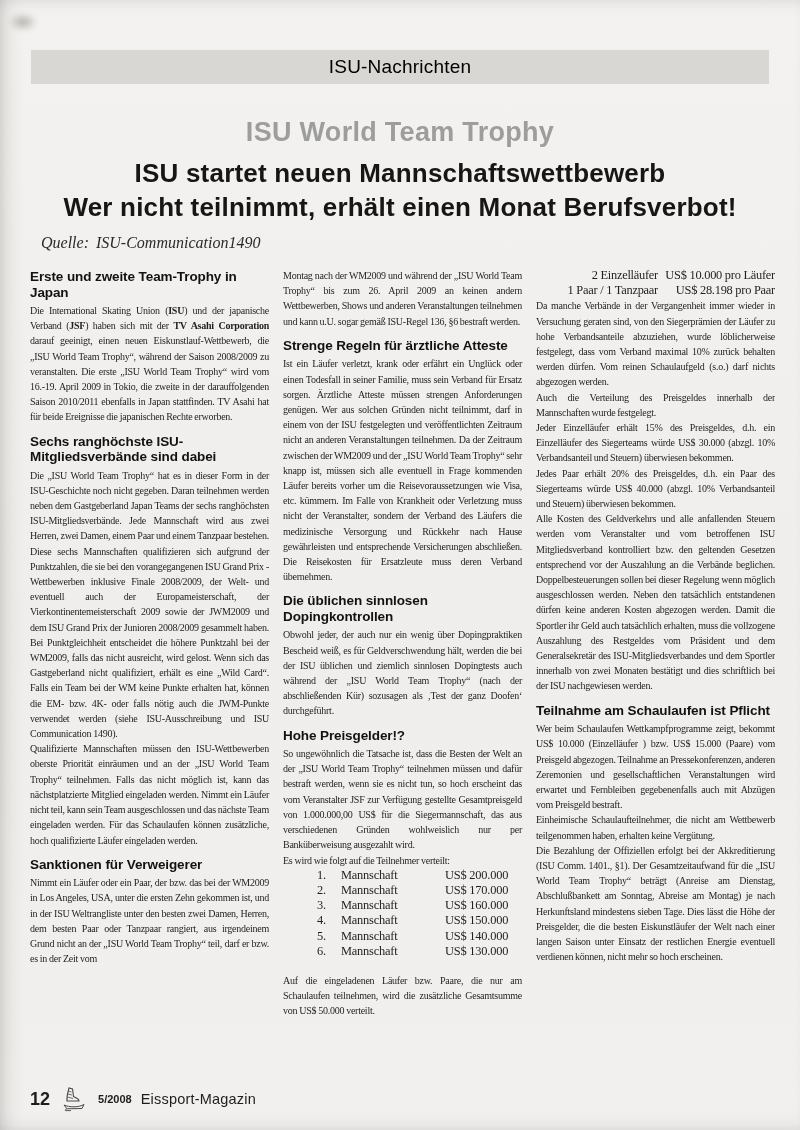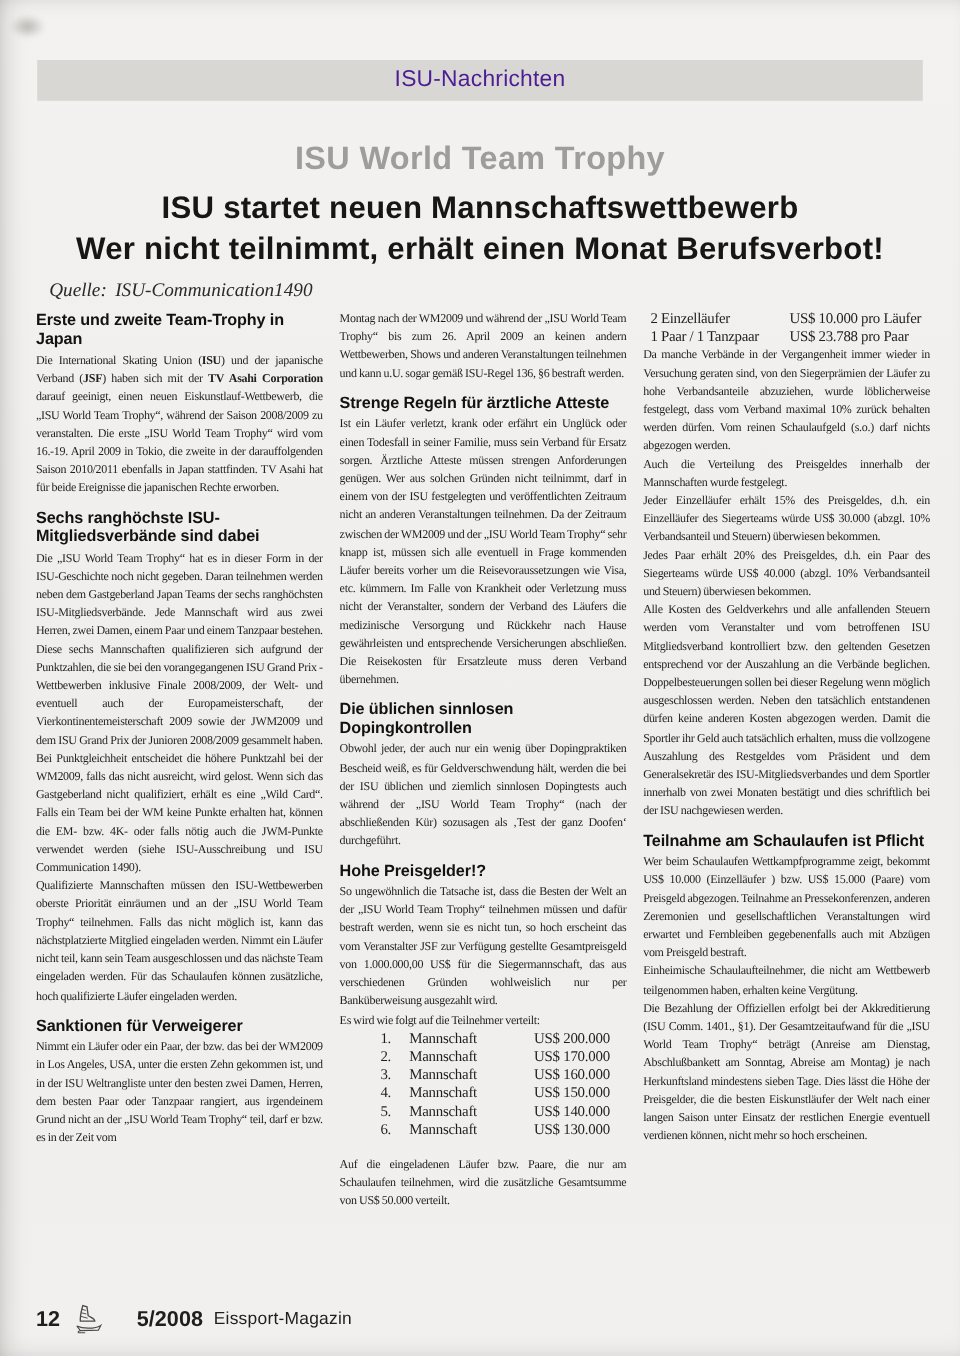--- a/index.html
+++ b/index.html
@@ -16,73 +16,73 @@
     box-shadow:inset 16px 0 26px -20px rgba(40,40,35,.35), inset 0 -12px 28px -24px rgba(40,40,35,.3), inset 0 14px 24px -22px rgba(40,40,35,.22);
   }
   .smudge{position:absolute;left:8px;top:12px;width:30px;height:20px;
     background:radial-gradient(ellipse at center,rgba(70,70,62,.35),transparent 70%);
     filter:blur(2px);}
   .rubric-bar{
     position:absolute;left:31px;top:50px;width:738px;height:34px;
     background:#d8d7d4;
     display:flex;align-items:center;justify-content:center;
     font-family:"Liberation Sans",sans-serif;
-    font-size:19px;color:#4c1d95;letter-spacing:.2px;
+    font-size:19px;color:#000000;letter-spacing:.2px;
   }
   .kicker{
     position:absolute;left:0;top:116px;width:100%;margin:0;
     text-align:center;font-family:"Liberation Sans",sans-serif;
     font-weight:700;font-size:27px;line-height:32px;color:#9d9d9d;letter-spacing:.3px;
   }
   .headline{
     position:absolute;left:0;width:100%;margin:0;
     text-align:center;font-family:"Liberation Sans",sans-serif;
     font-weight:700;font-size:26px;line-height:31px;color:#161616;letter-spacing:.2px;
   }
   .headline.l1{top:158px;}
   .headline.l2{top:192px;}
   .source{
     position:absolute;left:0;top:234px;width:100%;margin:0;
     text-align:left;font-style:italic;font-size:16px;color:#2a2a2a;padding-left:41px;
   }
   .source .gap{display:inline-block;width:7px;}
   .columns{
-    position:absolute;left:30px;top:258px;width:745px;height:818px;
+    position:absolute;left:30px;top:268px;width:745px;height:818px;
     display:flex;gap:14px;overflow:hidden;
   }
   .col{flex:1 1 0;min-width:0;color:#1f1f1f;}
   .col h3{
     font-family:"Liberation Sans",sans-serif;
     font-size:13.5px;line-height:15.5px;letter-spacing:-.1px;
     margin:9px 0 3px 0;color:#121212;
   }
   .col h3:first-child{margin-top:1px;}
   .col p{
     margin:0;font-size:10px;line-height:15.2px;
     letter-spacing:-.25px;word-spacing:-.3px;
     text-align:justify;
   }
   .col p .b{font-weight:700;}
   .prize-list{font-size:12.4px;line-height:15.2px;letter-spacing:-.2px;padding-left:34px;}
   .prize-row{display:flex;}
   .prize-row .pc0{width:24px;}
   .prize-row .pc1{width:104px;}
   .prize-row .pc2{flex:1;}
-  .pay-table{font-size:12.4px;line-height:15.2px;letter-spacing:-.25px;padding-left:6px;}
+  .pay-table{font-size:12.4px;line-height:15.2px;letter-spacing:-.25px;padding-left:6px;text-align:right;}
   .pay-row{display:flex;}
   .pay-row .pc0{width:116px;}
   .pay-row .pc1{flex:1;}
   .footer{
     position:absolute;left:30px;top:1086px;height:26px;
     display:flex;align-items:center;gap:9px;
     font-family:"Liberation Sans",sans-serif;color:#1e1e1e;text-align:right;
   }
   .footer .page-num{font-weight:700;font-size:18px;}
   .footer .skate{display:inline-flex;width:30px;height:26px;}
-  .footer .issue{font-weight:700;font-size:18px;margin-left:16px;}
+  .footer .issue{font-weight:700;font-size:11px;margin-left:0;}
   .footer .mag{font-size:14.5px;letter-spacing:.2px;}
 </style>
 </head>
 <body>
 
 <div class="page">
   <div class="smudge"></div>
 
   <div class="rubric-bar">
     <span>ISU-Nachrichten</span>
@@ -148,21 +148,21 @@
         <p style="margin-top: 14px;">Auf die eingeladenen Läufer bzw. Paare, die nur am Schaulaufen teilnehmen, wird die zusätzliche Gesamtsumme von US$ 50.000 verteilt.</p>
       </div>
       <div class="col">
         <div class="pay-table">
           <div class="pay-row">
             <span class="pc0">2 Einzelläufer</span>
             <span class="pc1">US$ 10.000 pro Läufer</span>
           </div>
           <div class="pay-row">
             <span class="pc0">1 Paar / 1 Tanzpaar</span>
-            <span class="pc1">US$ 23.788 pro Paar</span>
+            <span class="pc1">US$ 28.198 pro Paar</span>
           </div>
         </div>
         <p>Da manche Verbände in der Vergangenheit immer wieder in Versuchung geraten sind, von den Siegerprämien der Läufer zu hohe Verbandsanteile abzuziehen, wurde löblicherweise festgelegt, dass vom Verband maximal 10% zurück behalten werden dürfen. Vom reinen Schaulaufgeld (s.o.) darf nichts abgezogen werden.</p>
         <p>Auch die Verteilung des Preisgeldes innerhalb der Mannschaften wurde festgelegt.</p>
         <p>Jeder Einzelläufer erhält 15% des Preisgeldes, d.h. ein Einzelläufer des Siegerteams würde US$ 30.000 (abzgl. 10% Verbandsanteil und Steuern) überwiesen bekommen.</p>
         <p>Jedes Paar erhält 20% des Preisgeldes, d.h. ein Paar des Siegerteams würde US$ 40.000 (abzgl. 10% Verbandsanteil und Steuern) überwiesen bekommen.</p>
         <p>Alle Kosten des Geldverkehrs und alle anfallenden Steuern werden vom Veranstalter und vom betroffenen ISU Mitgliedsverband kontrolliert bzw. den geltenden Gesetzen entsprechend vor der Auszahlung an die Verbände beglichen. Doppelbesteuerungen sollen bei dieser Regelung wenn möglich ausgeschlossen werden. Neben den tatsächlich entstandenen dürfen keine anderen Kosten abgezogen werden. Damit die Sportler ihr Geld auch tatsächlich erhalten, muss die vollzogene Auszahlung des Restgeldes vom Präsident und dem Generalsekretär des ISU-Mitgliedsverbandes und dem Sportler innerhalb von zwei Monaten bestätigt und dies schriftlich bei der ISU nachgewiesen werden.</p>
         <h3>Teilnahme am Schaulaufen ist Pflicht</h3>
         <p>Wer beim Schaulaufen Wettkampfprogramme zeigt, bekommt US$ 10.000 (Einzelläufer ) bzw. US$ 15.000 (Paare) vom Preisgeld abgezogen. Teilnahme an Pressekonferenzen, anderen Zeremonien und gesellschaftlichen Veranstaltungen wird erwartet und Fernbleiben gegebenenfalls auch mit Abzügen vom Preisgeld bestraft.</p>
         <p>Einheimische Schaulaufteilnehmer, die nicht am Wettbewerb teilgenommen haben, erhalten keine Vergütung.</p>

